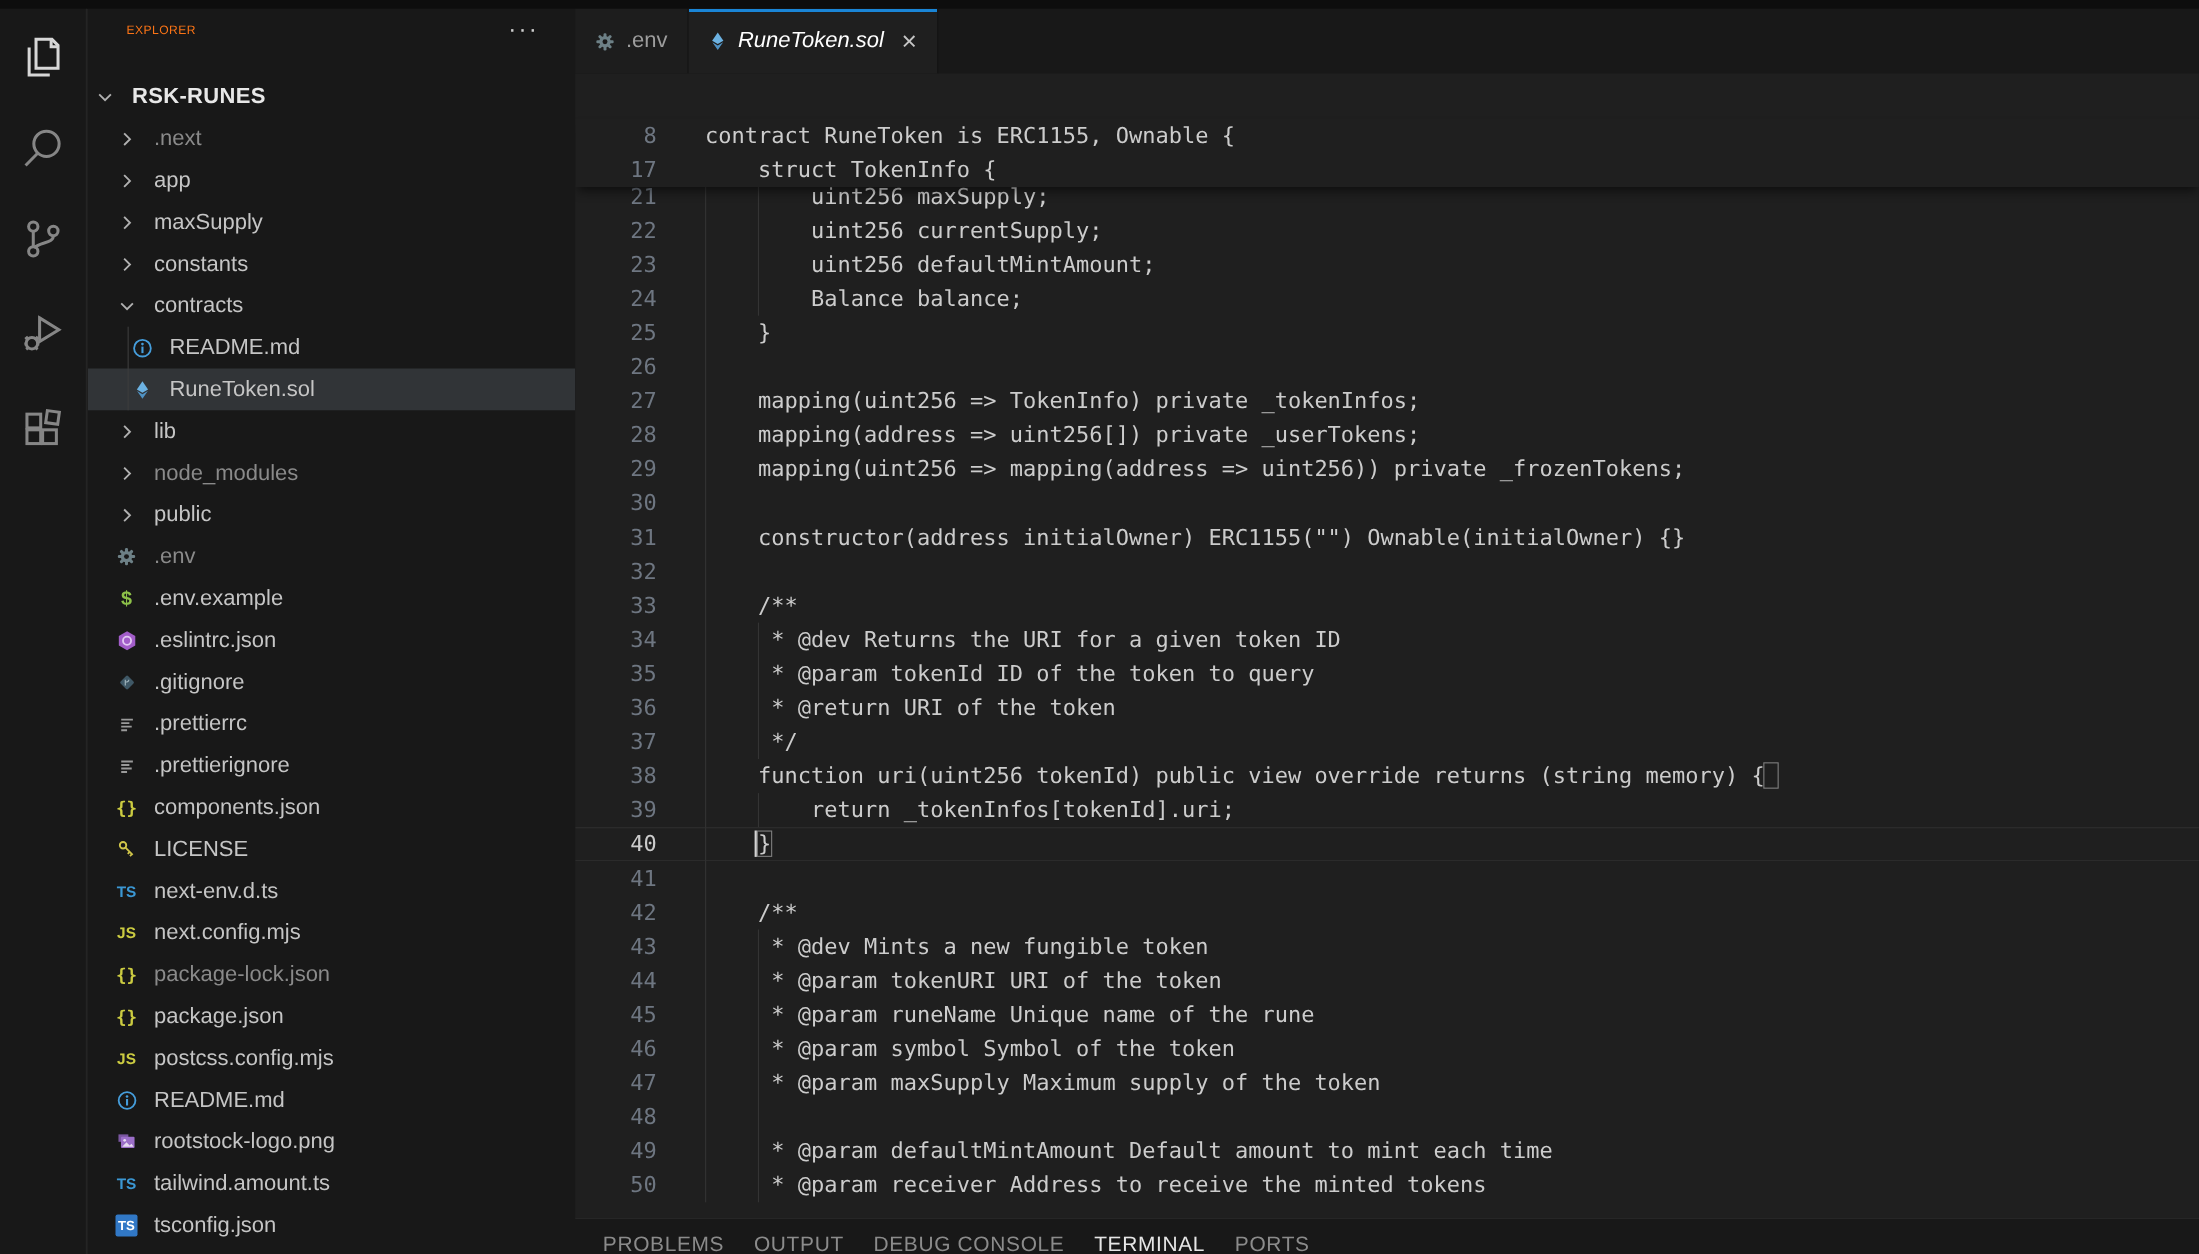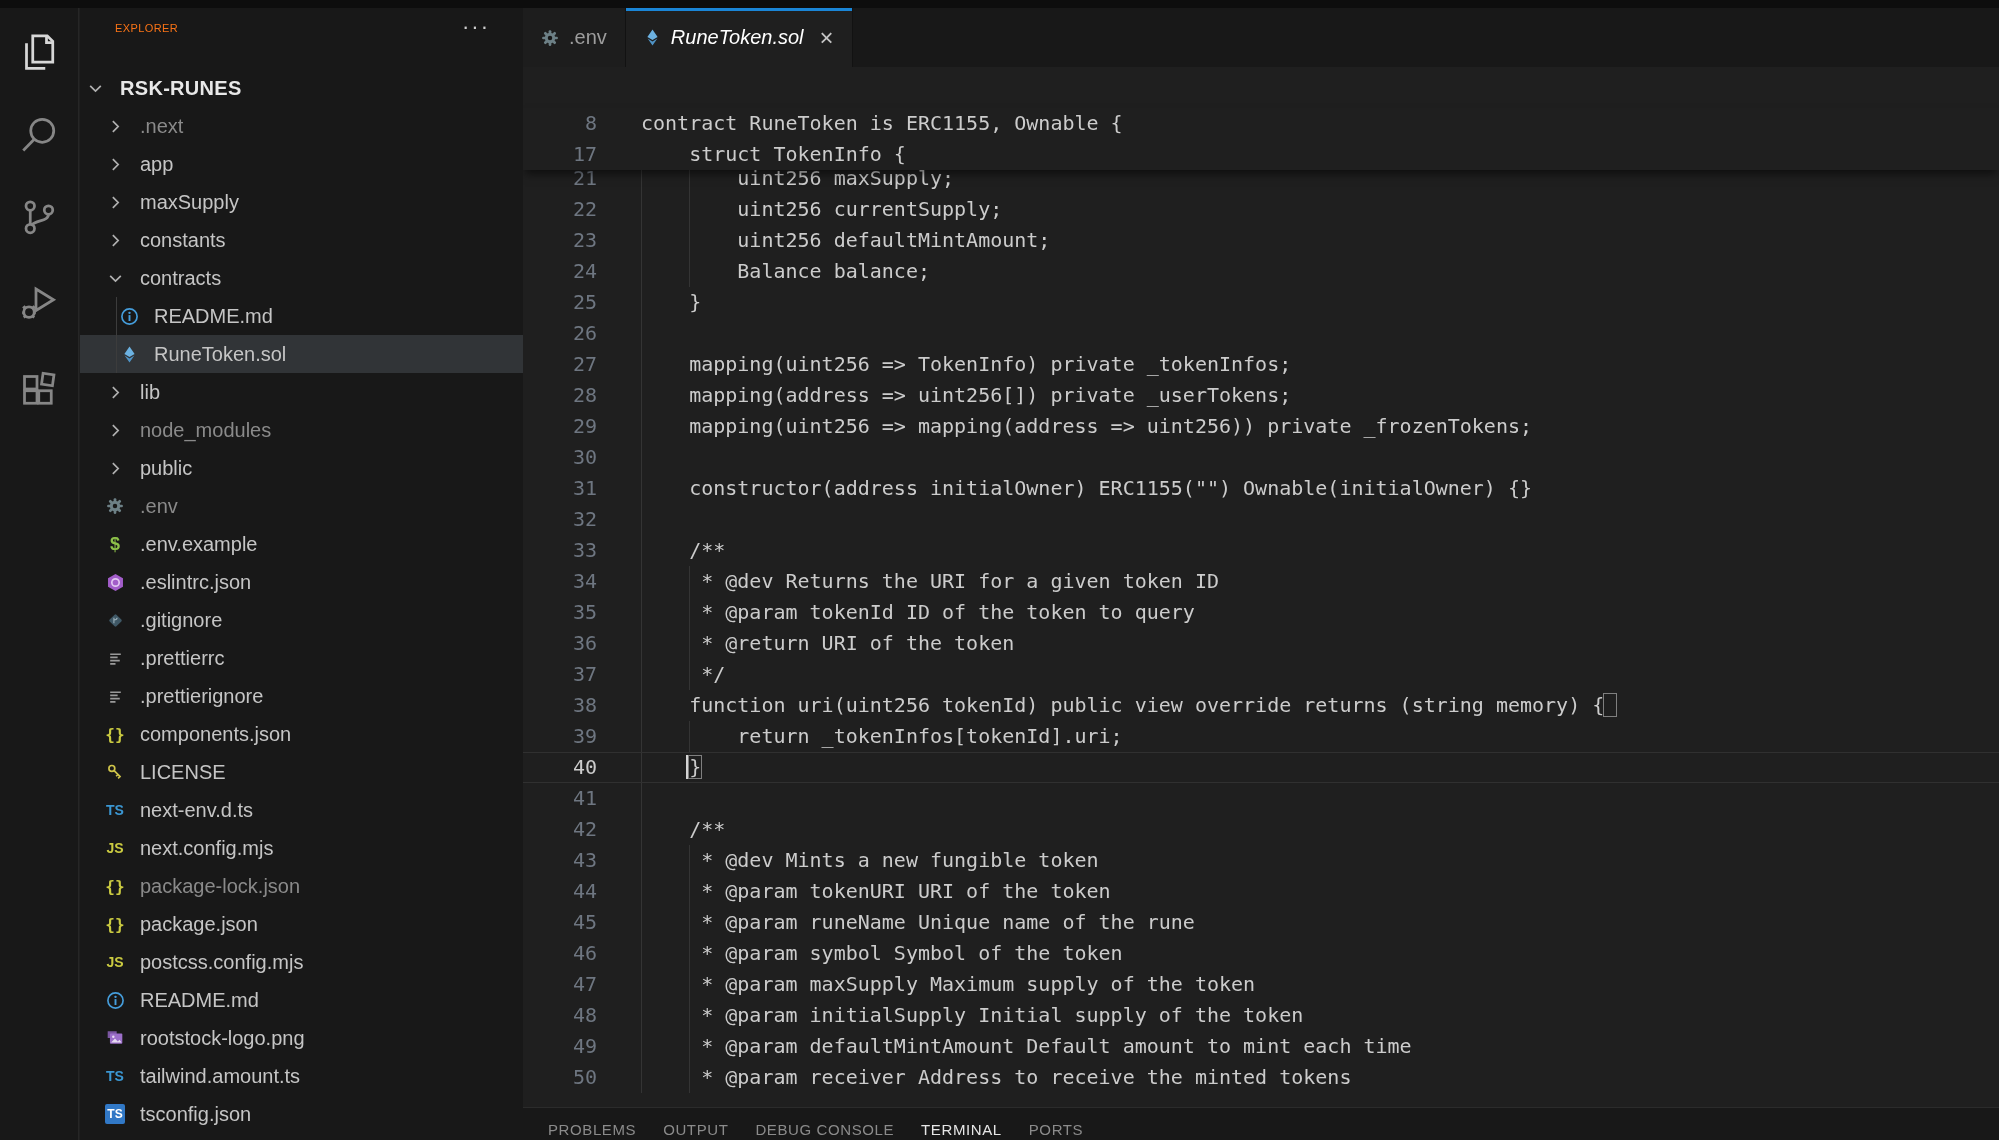--- a/index.html
+++ b/index.html
@@ -56,21 +56,21 @@
   .gutter { position:absolute; left:0; width:74px; text-align:right; color:#6e7681; font-family:"DejaVu Sans Mono",monospace; }
   .codeline.cur .gutter { color:#cccccc; }
   .ctext { position:absolute; left:118px; }
   .codeline.cur { box-shadow:inset 0 1px 0 #303030, inset 0 -1px 0 #303030; }
   #sticky { position:absolute; left:0; right:0; top:41px; height:62px; background:#1f1f1f; box-shadow:0 6px 9px -2px rgba(0,0,0,.55); z-index:5; }
   .iguide { position:absolute; width:1px; background:#343434; }
   .bracket-box { position:absolute; width:14px; height:24px; border:1px solid #7f7f7f; z-index:2; }
   #cursor { position:absolute; width:2px; height:24px; background:#d4d4d4; z-index:3; }
   
   #panel { position:absolute; left:523px; right:0; bottom:0; height:33px; background:#181818; border-top:1px solid #2b2b2b; display:flex; gap:27px; padding-left:25px; }
-  .ptab { font-size:15px; letter-spacing:.6px; color:#8b8b8b; padding-top:13px; cursor:pointer; }
+  .ptab { font-size:19px; letter-spacing:.6px; color:#8b8b8b; padding-top:13px; cursor:pointer; }
   .ptab.active { color:#e6e6e6; }
 </style>
 </head>
 <body>
 
 <div id="stage">
   <div id="top-strip"></div>
 
   <div id="activity-bar">
       <div class="ab-item active" style="top: 18px;">
@@ -417,21 +417,21 @@
         <div class="codeline" style="top: 623px;"><span class="gutter">38</span><span class="ctext">    function uri(uint256 tokenId) public view override returns (string memory) {</span></div>
         <div class="codeline" style="top: 654px;"><span class="gutter">39</span><span class="ctext">        return _tokenInfos[tokenId].uri;</span></div>
         <div class="codeline cur" style="top: 685px;"><span class="gutter">40</span><span class="ctext">    }</span></div>
         <div class="codeline" style="top: 716px;"><span class="gutter">41</span><span class="ctext"></span></div>
         <div class="codeline" style="top: 747px;"><span class="gutter">42</span><span class="ctext">    /**</span></div>
         <div class="codeline" style="top: 778px;"><span class="gutter">43</span><span class="ctext">     * @dev Mints a new fungible token</span></div>
         <div class="codeline" style="top: 809px;"><span class="gutter">44</span><span class="ctext">     * @param tokenURI URI of the token</span></div>
         <div class="codeline" style="top: 840px;"><span class="gutter">45</span><span class="ctext">     * @param runeName Unique name of the rune</span></div>
         <div class="codeline" style="top: 871px;"><span class="gutter">46</span><span class="ctext">     * @param symbol Symbol of the token</span></div>
         <div class="codeline" style="top: 902px;"><span class="gutter">47</span><span class="ctext">     * @param maxSupply Maximum supply of the token</span></div>
-        <div class="codeline" style="top: 933px;"><span class="gutter">48</span><span class="ctext">     * @param initialSupply Initial supply of the token</span></div>
+        <div class="codeline" style="top: 933px;"><span class="gutter">48</span></div>
         <div class="codeline" style="top: 964px;"><span class="gutter">49</span><span class="ctext">     * @param defaultMintAmount Default amount to mint each time</span></div>
         <div class="codeline" style="top: 995px;"><span class="gutter">50</span><span class="ctext">     * @param receiver Address to receive the minted tokens</span></div>
         <div class="bracket-box" style="left: 1080.2px; top: 626px;"></div>
         <div class="bracket-box" style="left: 165.16px; top: 688px;"></div>
         <div id="cursor" style="left: 163.16px; top: 688px;"></div>
       </div>
     <div id="sticky">
         <div class="sticky-line" style="top: 0px;"><span class="gutter">8</span><span class="ctext">contract RuneToken is ERC1155, Ownable {</span></div>
         <div class="sticky-line" style="top: 31px;"><span class="gutter">17</span><span class="ctext">    struct TokenInfo {</span></div>
       </div>

